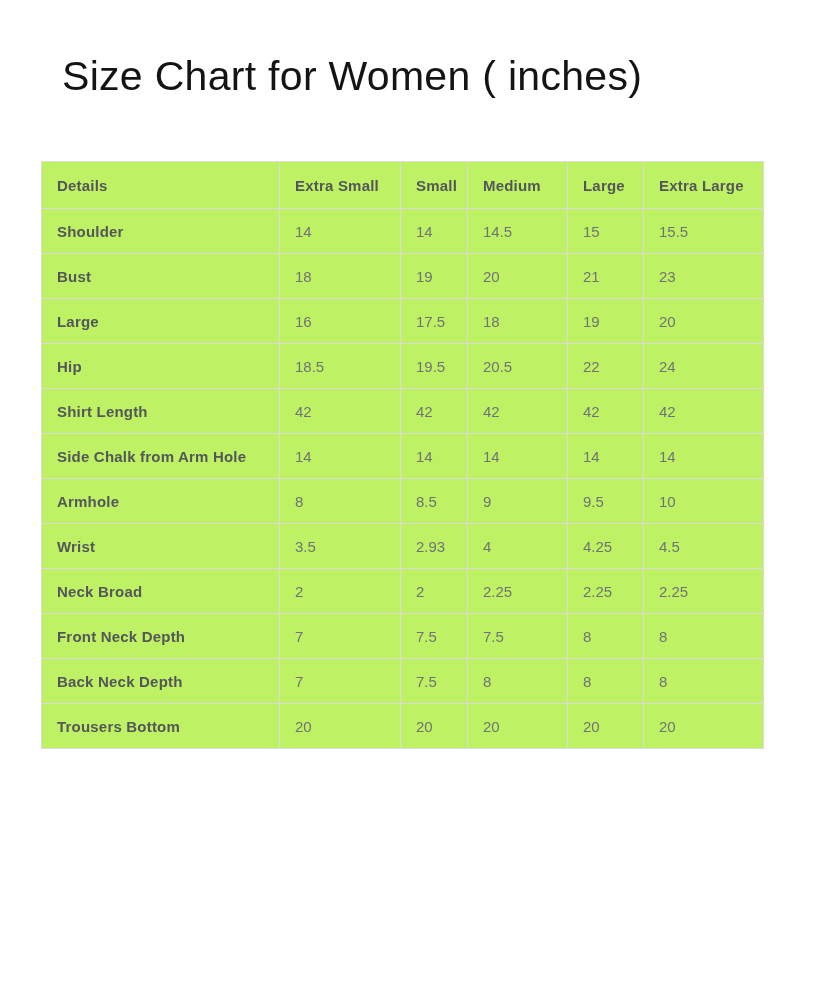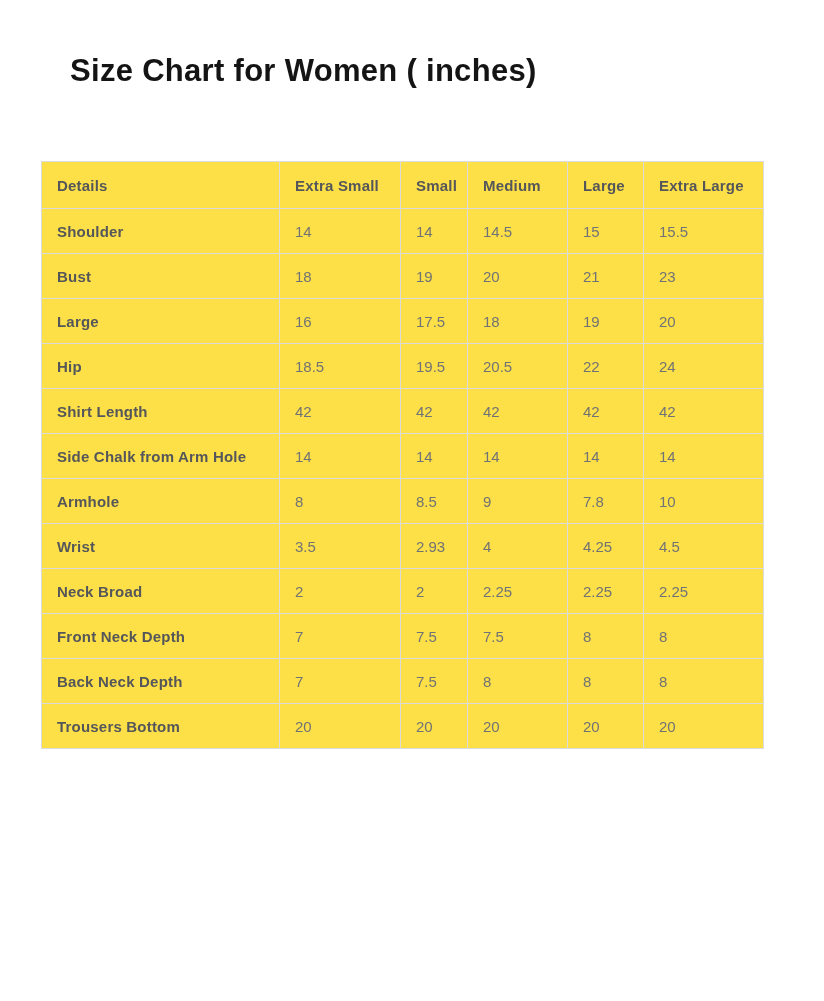--- a/index.html
+++ b/index.html
@@ -5,34 +5,34 @@
   * { margin: 0; padding: 0; box-sizing: border-box; }
   html, body {
     width: 824px; height: 1001px;
     background: #ffffff;
     font-family: "Liberation Sans", sans-serif;
     position: relative;
     overflow: hidden;
   }
   .page-title {
     position: absolute;
-    left: 70px; top: 53px;
-    font-size: 31px;
-    font-weight: 700;
+    left: 62px; top: 53px;
+    font-size: 41px;
+    font-weight: 400;
     color: #141414;
     letter-spacing: 0.3px;
     white-space: nowrap;
   }
   table.size-table {
     position: absolute;
     left: 41px; top: 161px;
     width: 722px;
     border-collapse: collapse;
     table-layout: fixed;
-    background: #fde047;
+    background: #bef264;
   }
   .size-table th, .size-table td {
     border: 1px solid #dbdbdb;
     padding: 0 6px 0 15px;
     text-align: left;
     vertical-align: middle;
     font-size: 15px;
     white-space: nowrap;
     overflow: hidden;
   }
@@ -117,21 +117,21 @@
       <td class="cell-value">14</td>
       <td class="cell-value">14</td>
       <td class="cell-value">14</td>
       <td class="cell-value">14</td>
     </tr>
     <tr>
       <td class="row-label">Armhole</td>
       <td class="cell-value">8</td>
       <td class="cell-value">8.5</td>
       <td class="cell-value">9</td>
-      <td class="cell-value">7.8</td>
+      <td class="cell-value">9.5</td>
       <td class="cell-value">10</td>
     </tr>
     <tr>
       <td class="row-label">Wrist</td>
       <td class="cell-value">3.5</td>
       <td class="cell-value">2.93</td>
       <td class="cell-value">4</td>
       <td class="cell-value">4.25</td>
       <td class="cell-value">4.5</td>
     </tr>

